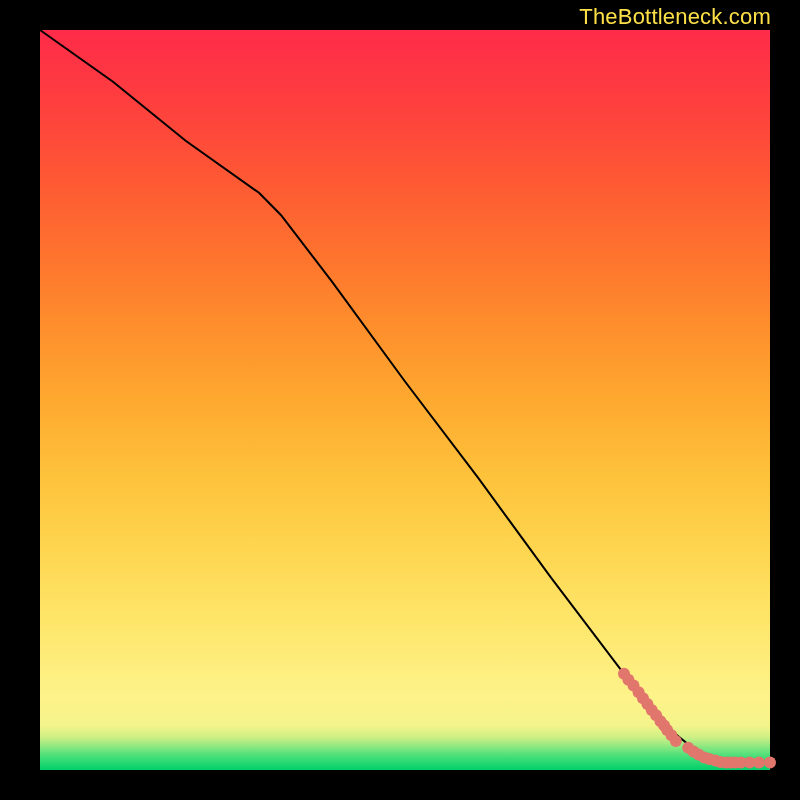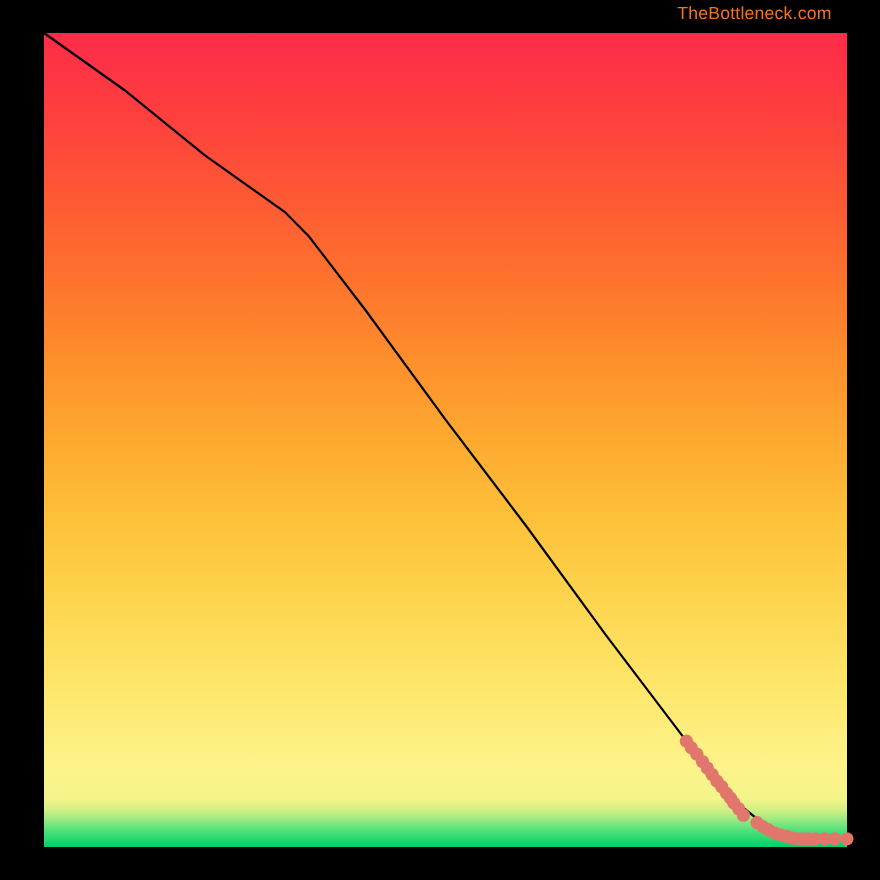--- a/index.html
+++ b/index.html
@@ -38,23 +38,23 @@
       #fe8e2c 60%,
       #fe722e 70%,
       #fe5834 80%,
       #fe3f3e 90%,
       #fe2b49 100%
     );
   }
   .watermark {
     position: absolute;
     top: 4px;
-    right: 44px;
-    color: #f97316;
-    font-size: 16px;
+    right: 29px;
+    color: #fde047;
+    font-size: 22px;
     font-weight: 500;
     letter-spacing: 0.2px;
     user-select: none;
   }
   svg.overlay {
     position: absolute;
     left: 0;
     top: 0;
     width: 730px;
     height: 740px;

